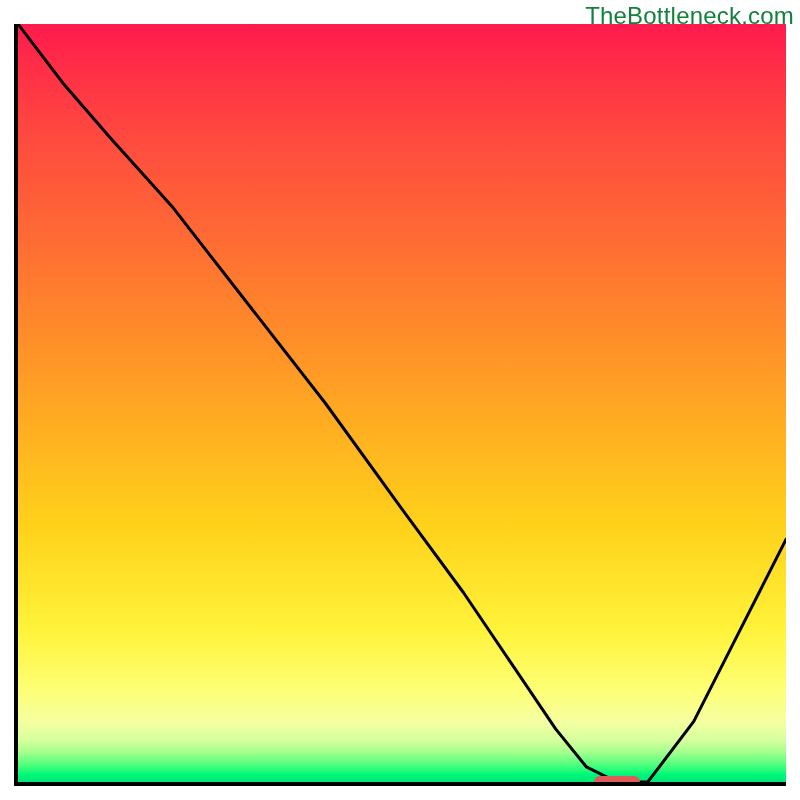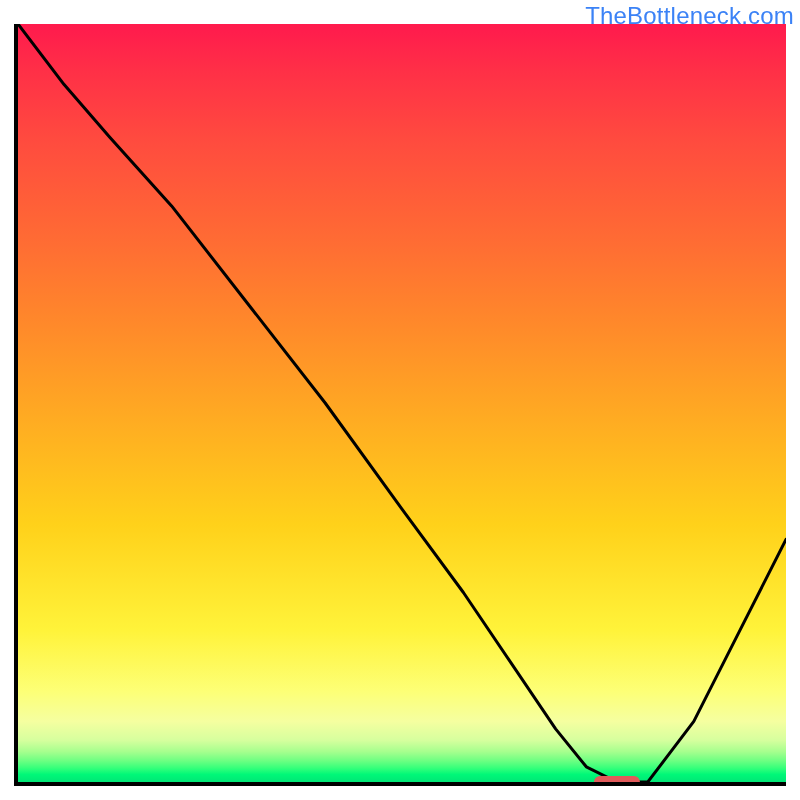--- a/index.html
+++ b/index.html
@@ -13,21 +13,21 @@
   .chart-container {
     position: relative;
     width: 800px;
     height: 800px;
   }
   .watermark {
     position: absolute;
     top: 2px;
     right: 6px;
     font-size: 24px;
-    color: #3b82f6;
+    color: #15803d;
     font-weight: 500;
     letter-spacing: 0.2px;
     z-index: 3;
   }
   .plot-area {
     position: absolute;
     left: 14px;
     top: 24px;
     width: 772px;
     height: 762px;

